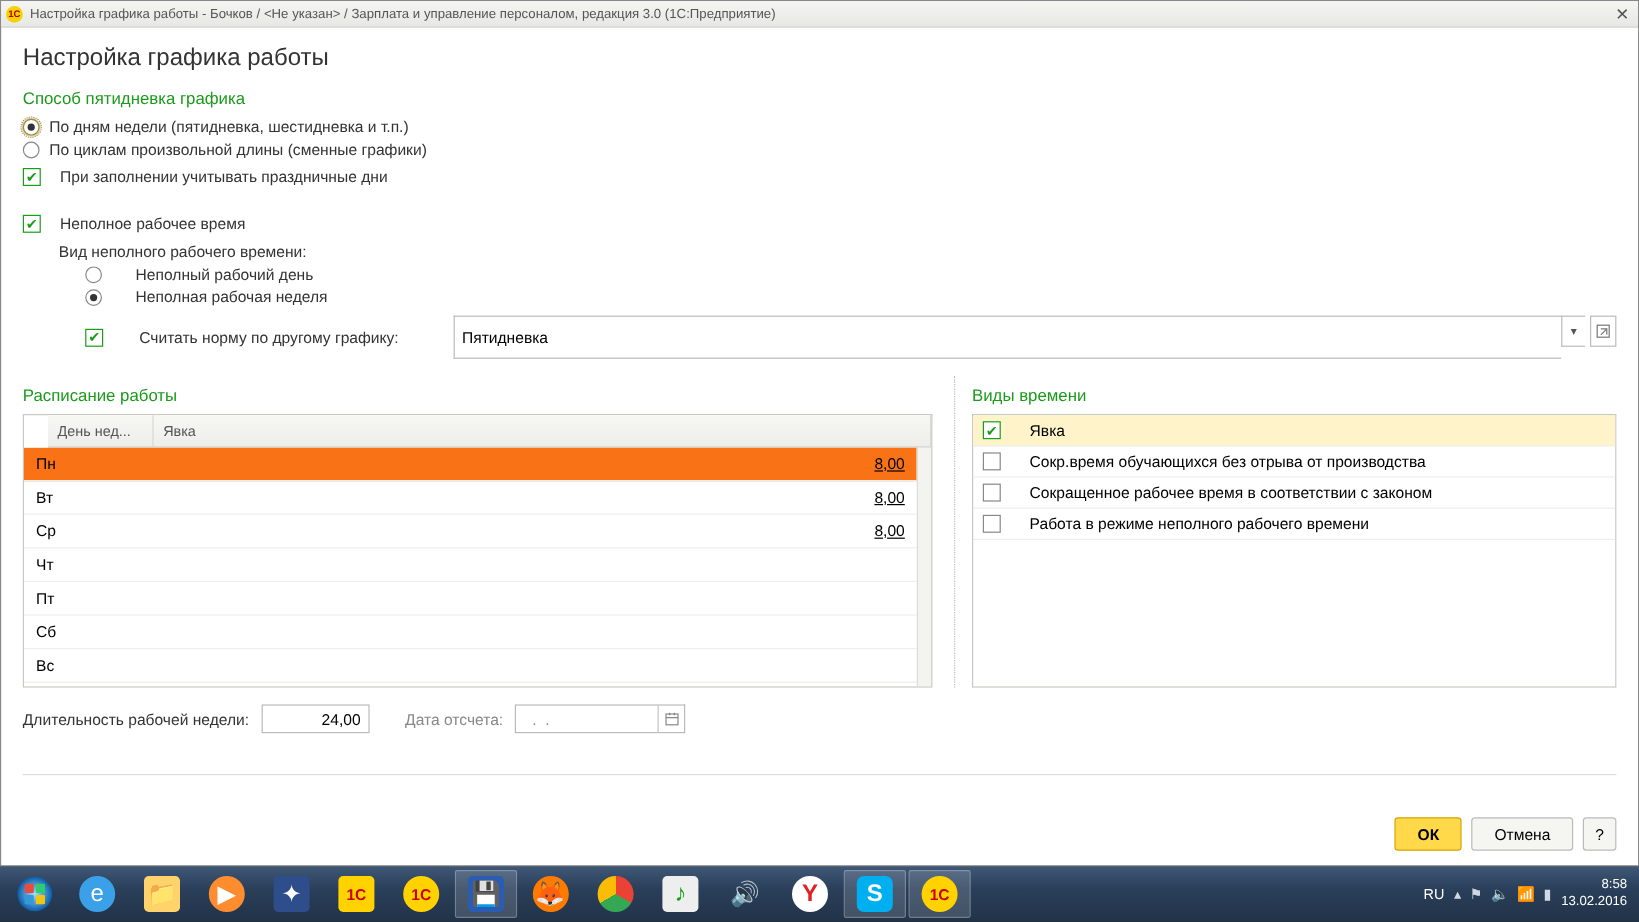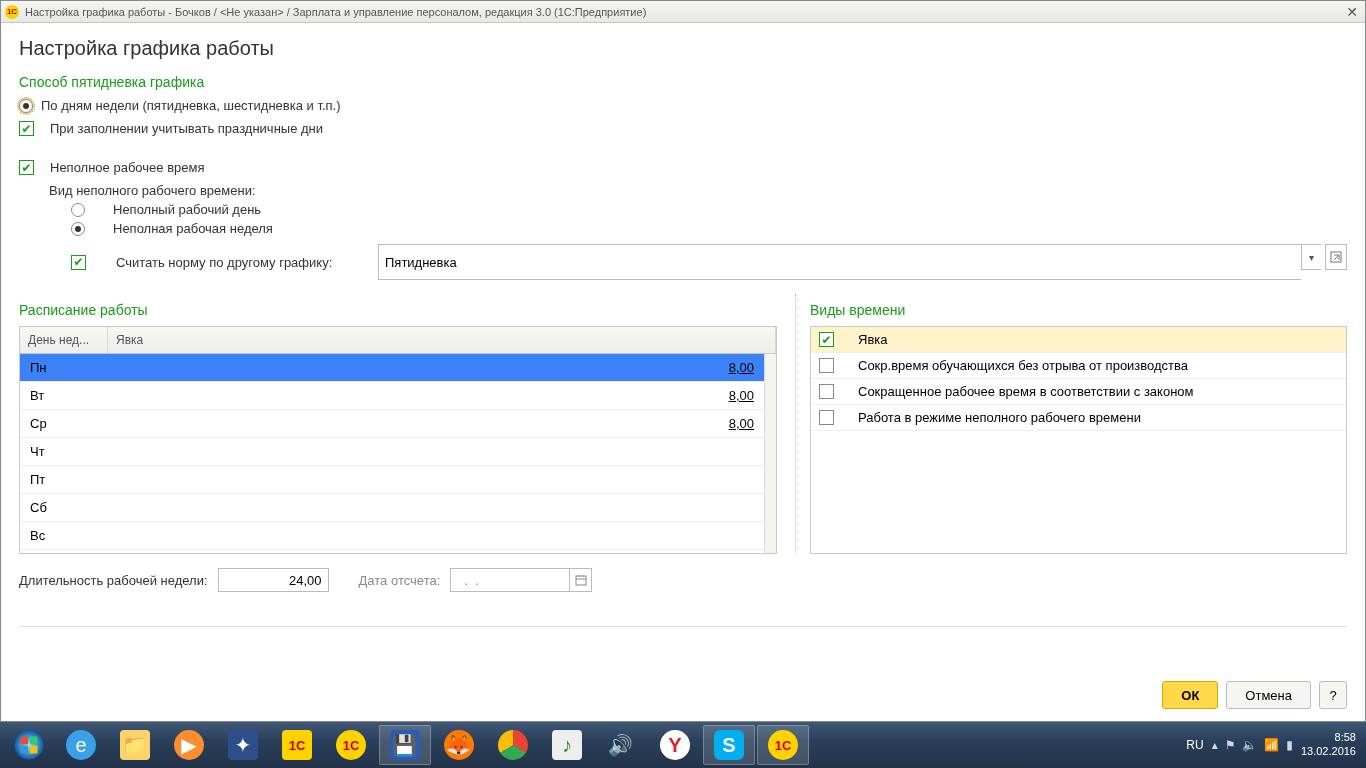--- a/index.html
+++ b/index.html
@@ -31,40 +31,40 @@
 .dropdown input { flex:1; height:26px; border:1px solid #bbb; padding:17px 6px; font-size:13px; border-right:none; }
 .dropdown .dd-btn { width:20px; height:26px; border:1px solid #bbb; background:#fff; display:flex; align-items:center; justify-content:center; font-size:10px; color:#555; border-right:none;}
 .dropdown .dd-open { width:22px; height:26px; border:1px solid #bbb; background:#fff; display:flex; align-items:center; justify-content:center; margin-left:4px; }
 .dd-open svg { width:12px; height:12px; }
 
 .two-col { display:flex; gap: 18px; margin-top: 14px; height: 260px; }
 .col-left { flex:1; display:flex; flex-direction:column; }
 .col-right { width: 552px; display:flex; flex-direction:column; border-left: 1px dotted #bbb; padding-left: 14px; }
 
 .grid { border:1px solid #c9c9c3; flex:1; display:flex; flex-direction:column; overflow:hidden; position:relative; }
-.grid-head { display:flex; background:linear-gradient(#f7f7f4,#ededea); border-bottom:1px solid #c9c9c3; font-size:12px; color:#555; }
+.grid-head { display:flex; background:linear-gradient(#f7f7f4,#ededea); border-bottom:1px solid #c9c9c3; font-size:12px; color:#555;margin-left:20px; }
 .grid-head .gh { padding:6px 8px; border-right:1px solid #d9d9d3; }
 .gh-day { width: 88px; }
 .gh-att { flex:1; }
 .grid-body { flex:1; overflow-y:auto; }
 .grow { display:flex; border-bottom:1px solid #eee; font-size:13px; }
-.grow.sel { background:#3b82f6; }
+.grow.sel { background:#f97316; }
 .gc-day { width:88px; padding:6px 10px; }
 .gc-val { flex:1; padding:6px 10px; text-align:right;text-decoration:underline; }
 .grid-scroll { width:12px; background:#f3f3f0; border-left:1px solid #ddd; }
 .grid-wrap { display:flex; flex:1; overflow:hidden; }
 
 .tt-grid { border:1px solid #c9c9c3; flex:1; }
 .tt-row { display:flex; align-items:center; border-bottom:1px solid #eee; font-size:13px; padding:5px 8px; }
 .tt-row.sel { background:#fef3c9; }
 .tt-row .cb { margin-right: 24px; }
 .tt-row.sel .cb.checked::after { color:#1a9b1a; }
 
 .bottom-fields { display:flex; align-items:center; gap: 30px; margin-top: 14px; font-size:13px; color:#333; }
-.num-input { width: 111px; height:24px; border:1px solid #bbb; text-align:right; padding:0 6px; font-size:13px; }
+.num-input { width: 90px; height:24px; border:1px solid #bbb; text-align:right; padding:0 6px; font-size:13px; }
 .date-input { width: 120px; height:24px; border:1px solid #bbb; padding:0 6px; font-size:13px; color:#888; }
 .date-btn { width:22px; height:24px; border:1px solid #bbb; border-left:none; background:#fff; display:flex; align-items:center; justify-content:center; }
 
 .footer-btns { position:absolute; right:18px; bottom:12px; display:flex; gap:8px; }
 .btn { height:28px; padding:0 18px; border:1px solid #bbb; background:#f5f5f1; font-size:13px; border-radius:3px; display:flex; align-items:center; }
 .btn-primary { background:#ffd94a; border-color:#d4a600; font-weight:bold; }
 .btn-help { width:28px; padding:0; justify-content:center; }
 
 .divider { border-top:1px solid #ddd; margin-top: 34px; }
 
@@ -92,20 +92,24 @@
   </div>
 
   <div class="content">
     <h1 class="page-title">Настройка графика работы</h1>
 
     <div class="section-head">Способ пятидневка графика</div>
 
     <div class="row">
       <span class="radio sel focus"></span>
       <span>По дням недели (пятидневка, шестидневка и т.п.)</span>
+    </div>
+    <div class="row">
+      <span class="radio"></span>
+      <span>По циклам произвольной длины (сменные графики)</span>
     </div>
     <div class="row" style="margin-top:8px;">
       <span class="cb checked"></span>
       <span style="margin-left:6px">При заполнении учитывать праздничные дни</span>
     </div>
 
     <div class="spacer16"></div>
 
     <div class="row">
       <span class="cb checked"></span>

